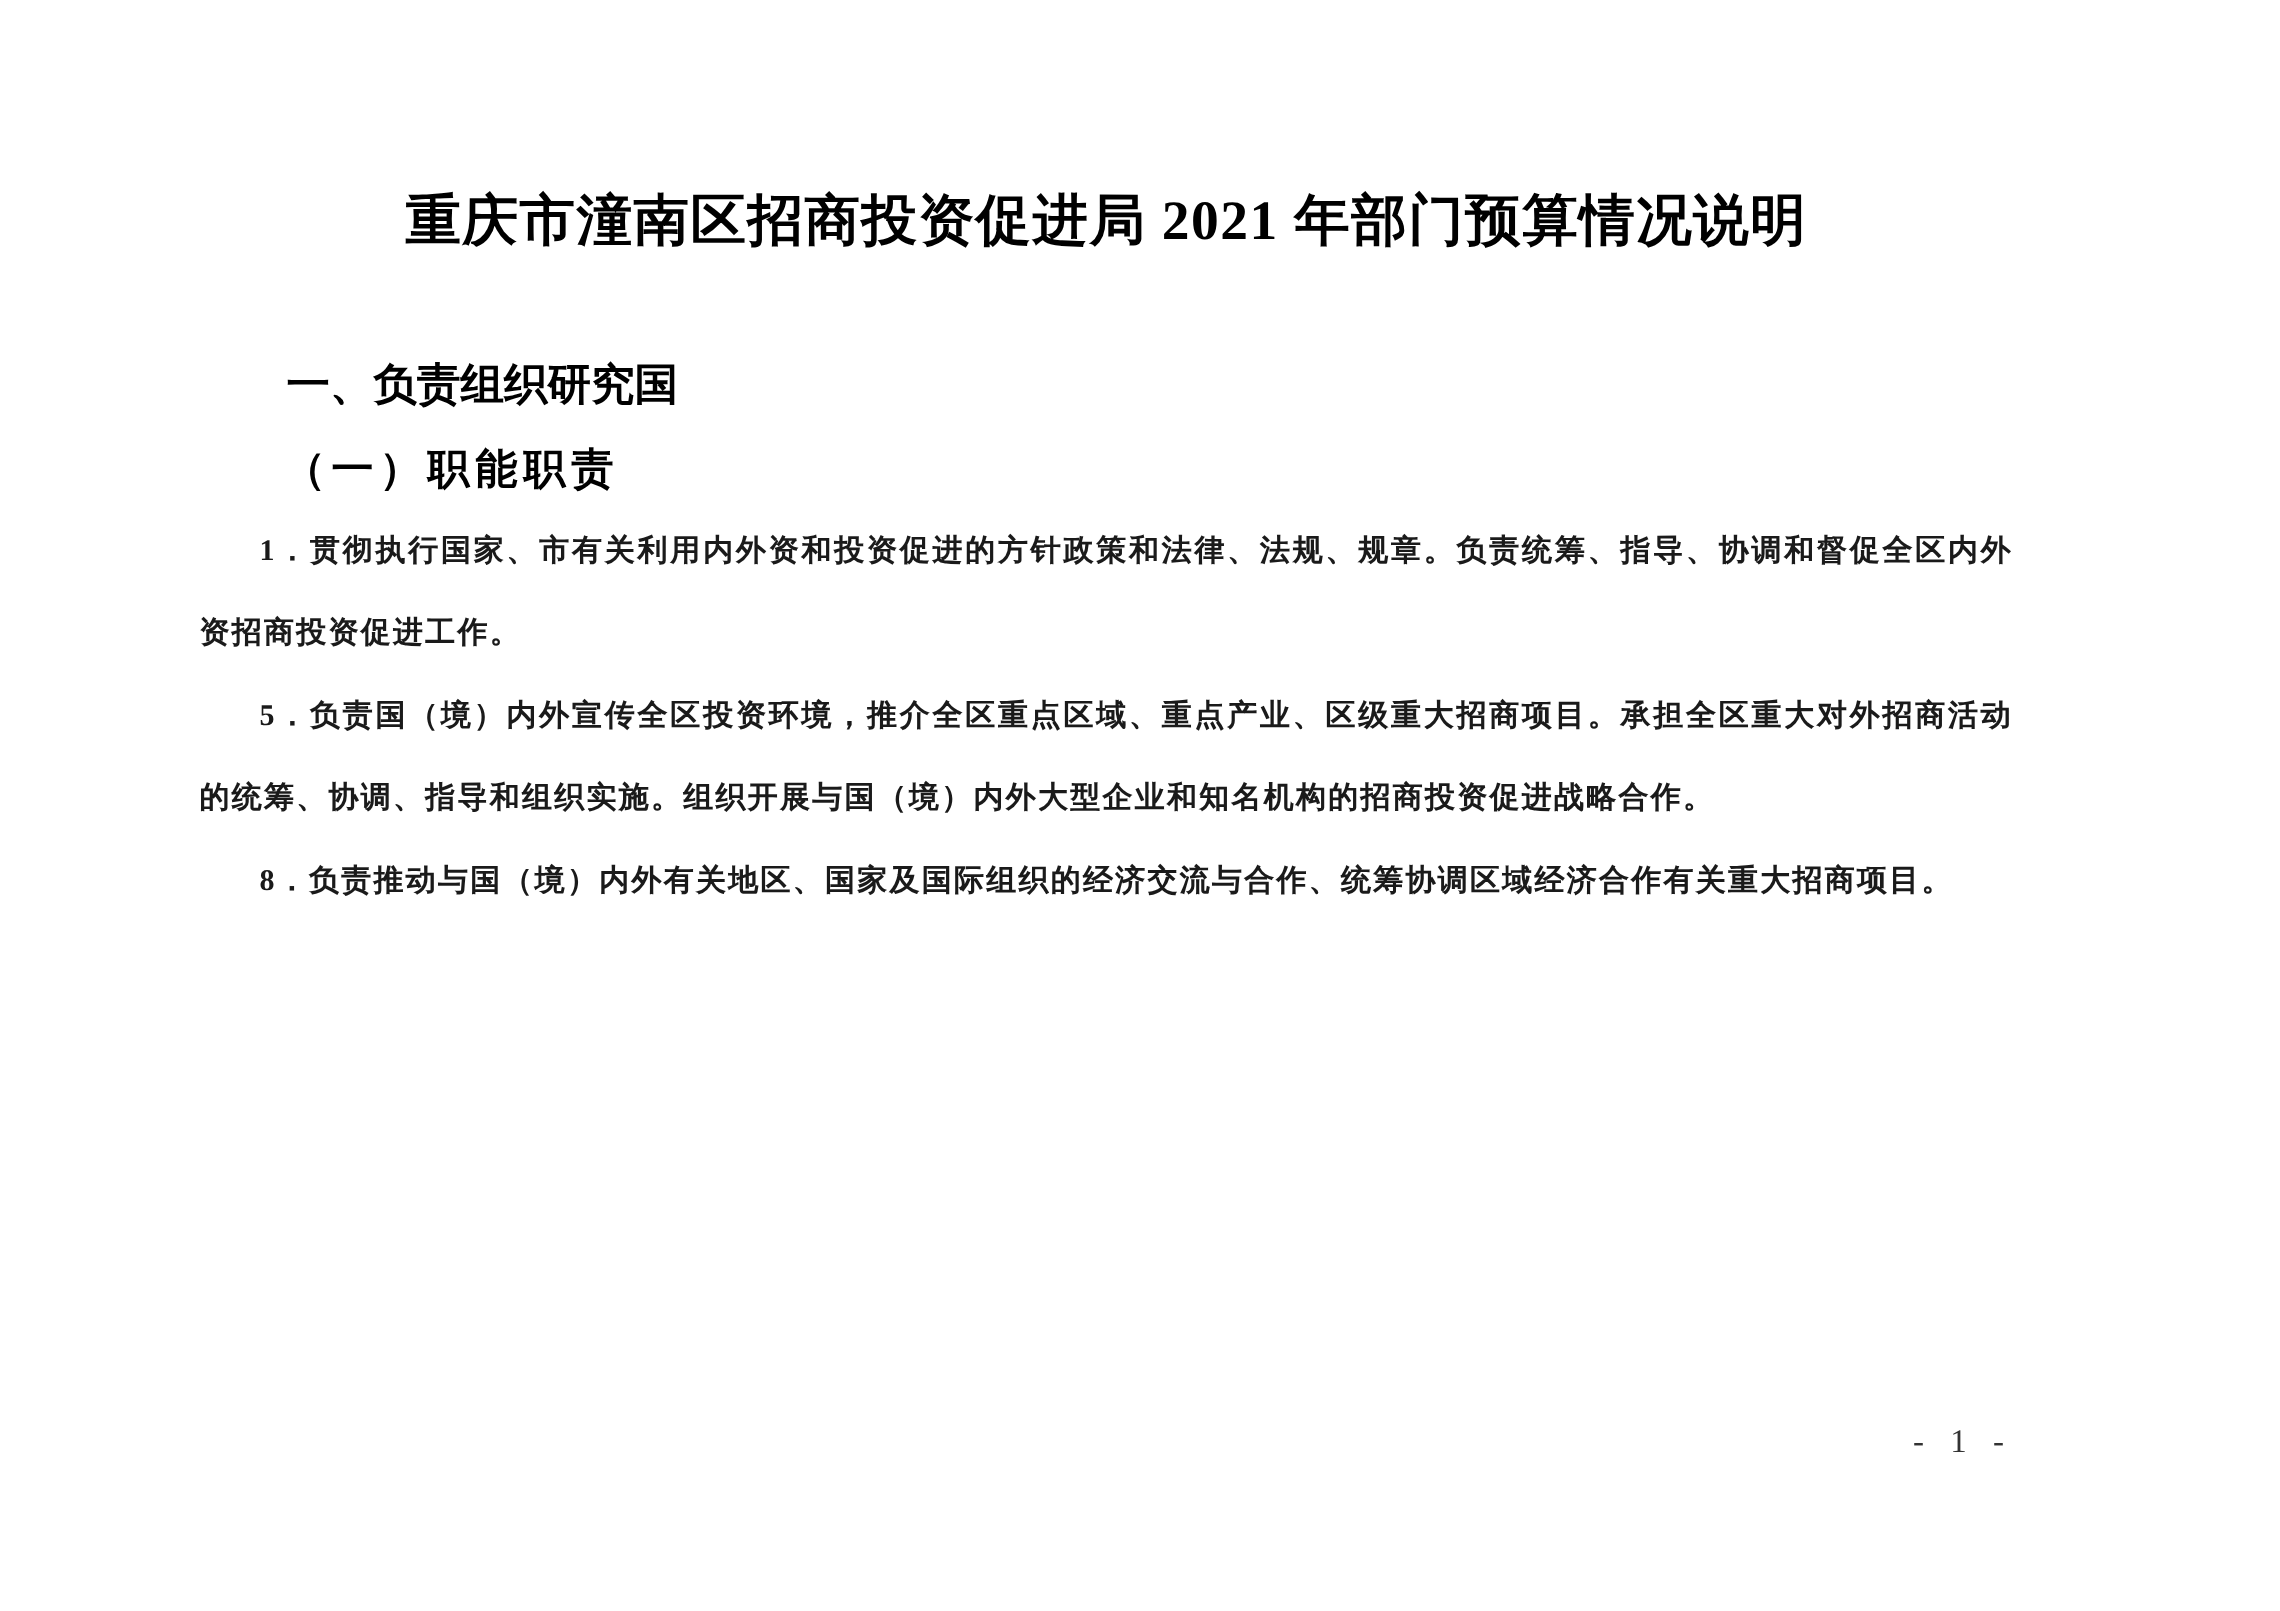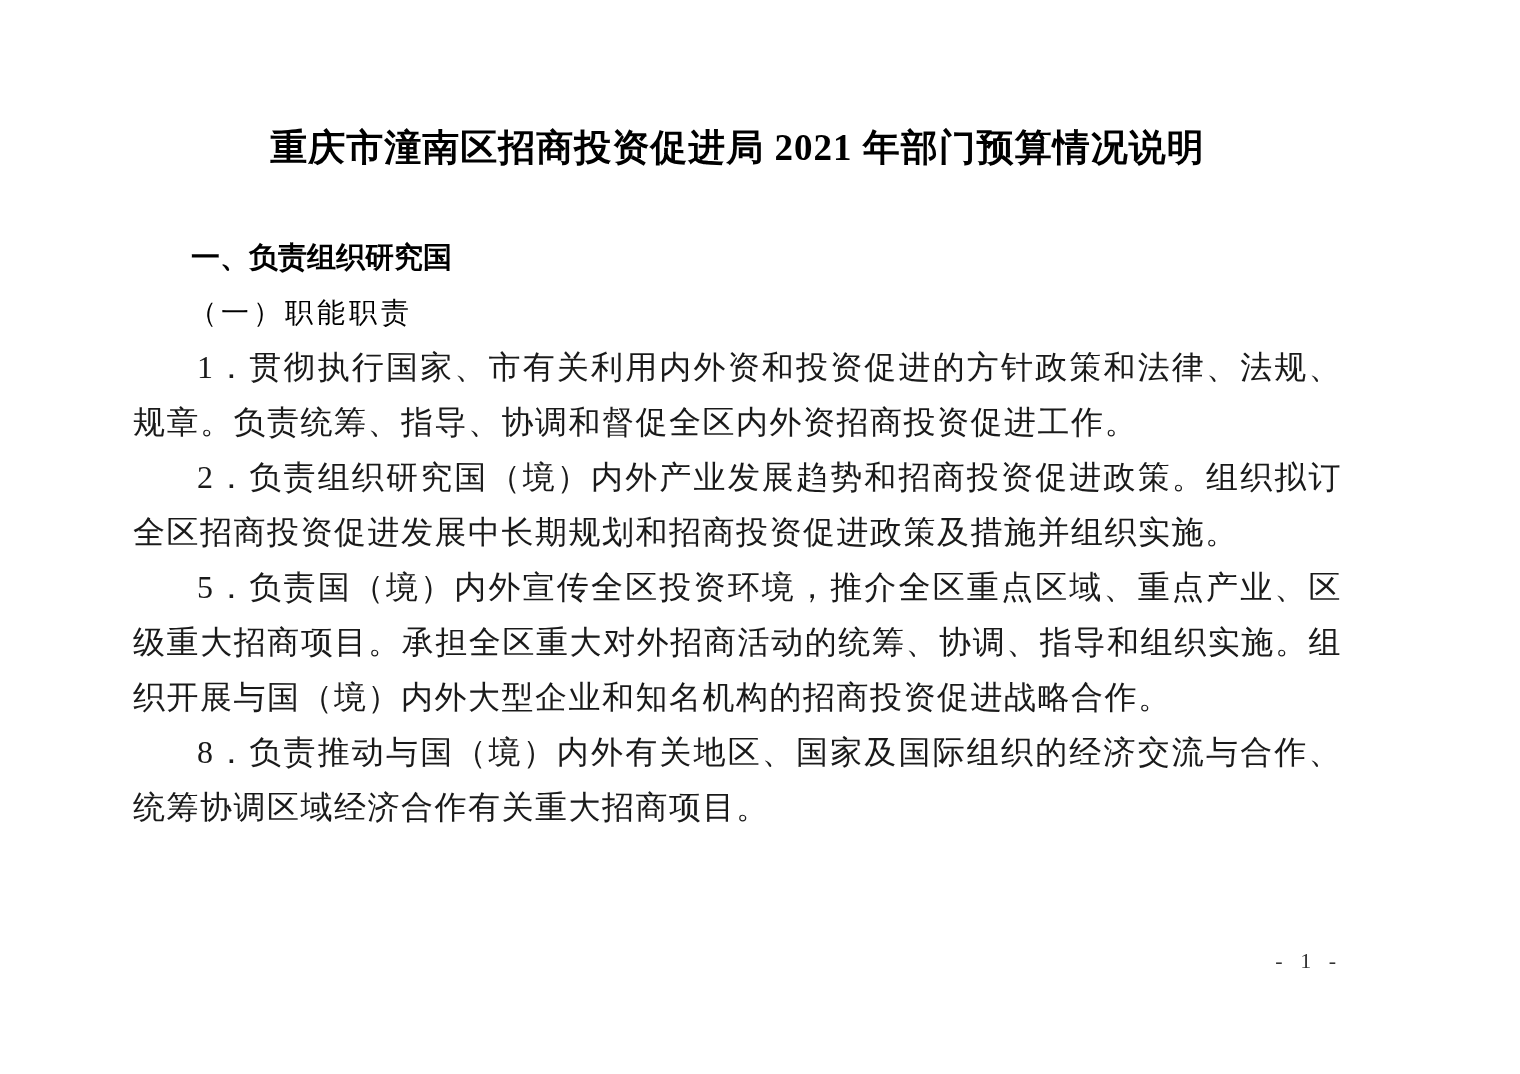--- a/index.html
+++ b/index.html
@@ -32,32 +32,32 @@
     font-family: "Liberation Sans", "DejaVu Sans", sans-serif;
     font-weight: 700;
     font-size: 29px;
     line-height: 55px;
     text-indent: 2em;
     color: #000000;
   }
   .subsection-heading {
     margin: 0;
     font-family: "DejaVu Serif", "Liberation Serif", serif;
-    font-weight: 400;
+    font-weight: 700;
     font-size: 28px;
     line-height: 55px;
     text-indent: 2em;
     letter-spacing: 4px;
     color: #000000;
   }
   .body-paragraph {
     margin: 0;
     font-family: "Liberation Serif", "DejaVu Serif", serif;
-    font-weight: 400;
-    font-size: 32px;
+    font-weight: 700;
+    font-size: 20px;
     line-height: 55px;
     text-indent: 2em;
     text-align: justify;
     letter-spacing: 1.5px;
     color: #1a1a1a;
   }
   .page-number {
     position: absolute;
     top: 946px;
     right: 130px;
@@ -74,21 +74,20 @@
 <div class="page">
 
   <h1 class="doc-title">重庆市潼南区招商投资促进局 2021 年部门预算情况说明</h1>
 
   <h2 class="section-heading">一、负责组织研究国</h2>
 
   <h3 class="subsection-heading">（一）职能职责</h3>
 
   <p class="body-paragraph">1．贯彻执行国家、市有关利用内外资和投资促进的方针政策和法律、法规、规章。负责统筹、指导、协调和督促全区内外资招商投资促进工作。</p>
 
-  <p class="body-paragraph">2．负责组织研究国（境）内外产业发展趋势和招商投资促进政策。组织拟订全区招商投资促进发展中长期规划和招商投资促进政策及措施并组织实施。</p>
 
 
   <p class="body-paragraph">5．负责国（境）内外宣传全区投资环境，推介全区重点区域、重点产业、区级重大招商项目。承担全区重大对外招商活动的统筹、协调、指导和组织实施。组织开展与国（境）内外大型企业和知名机构的招商投资促进战略合作。</p>
 
   <p class="body-paragraph">8．负责推动与国（境）内外有关地区、国家及国际组织的经济交流与合作、统筹协调区域经济合作有关重大招商项目。</p>
 
   <div class="page-number">-  1  -</div>
 
 </div>
 

